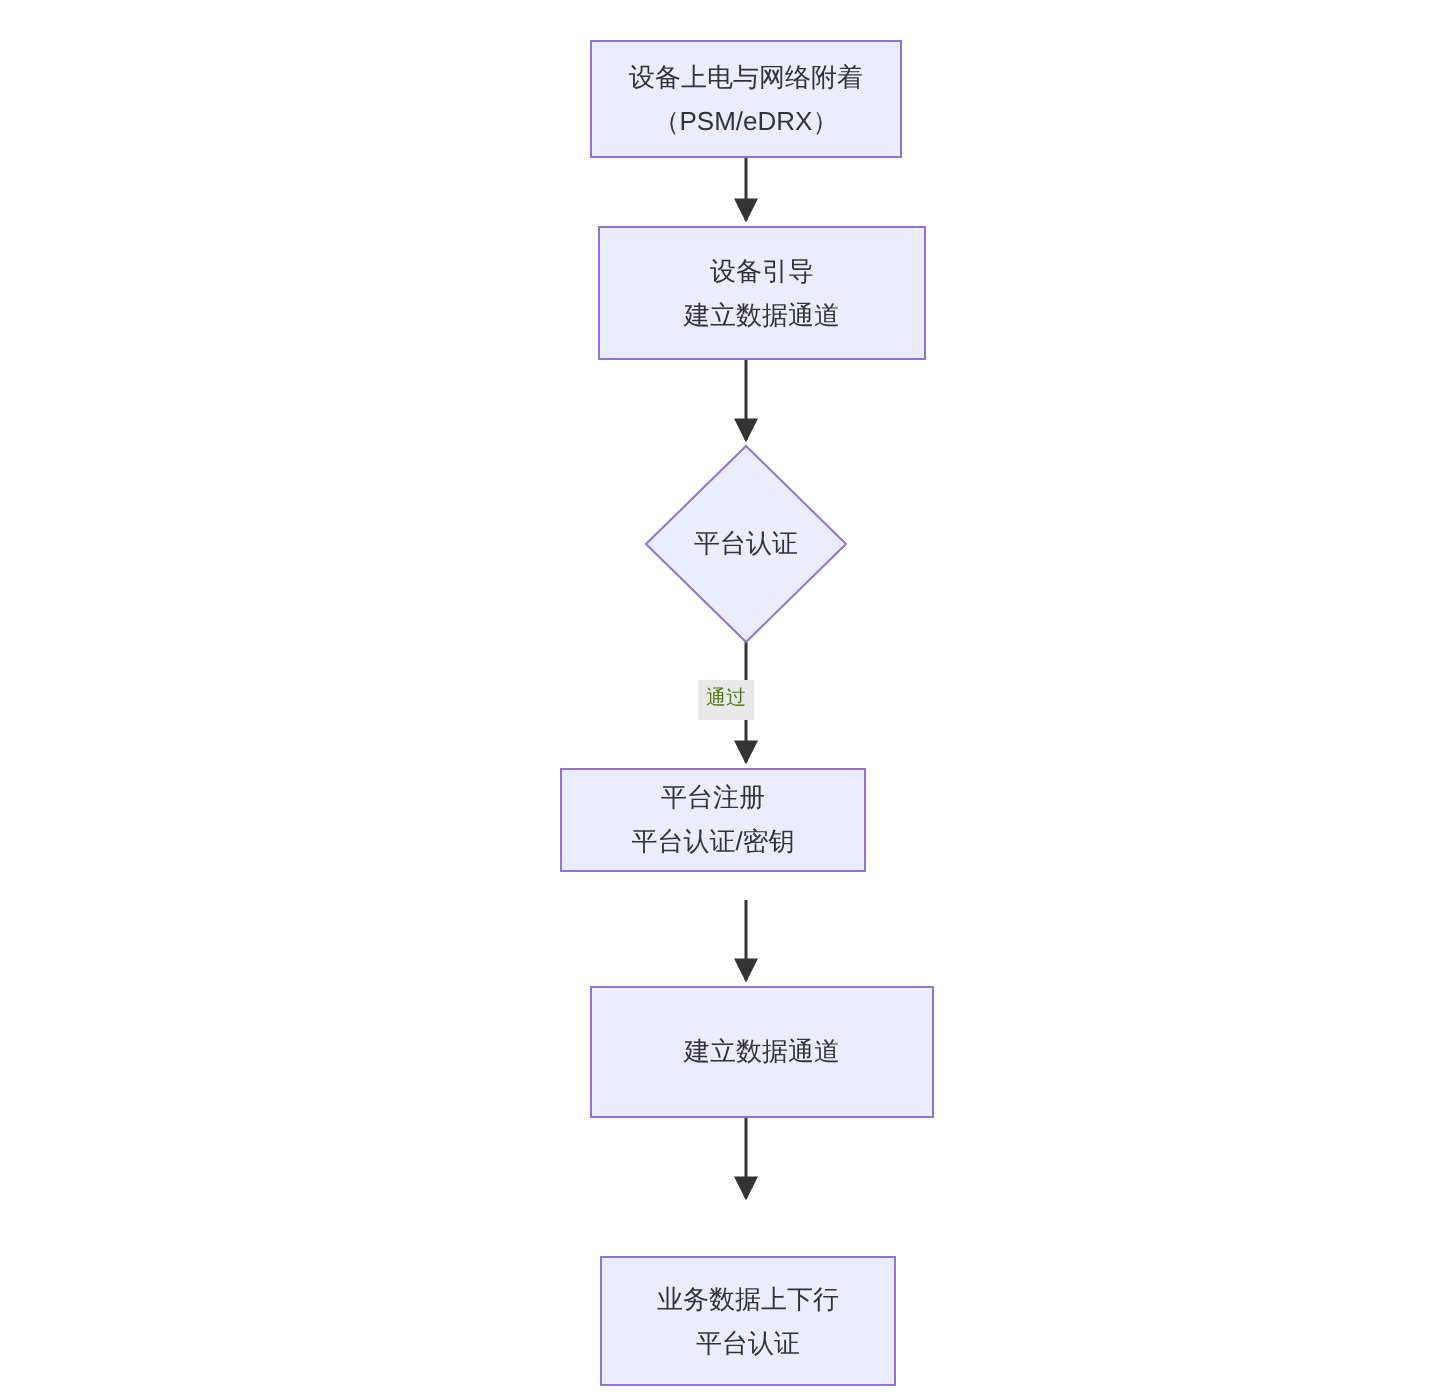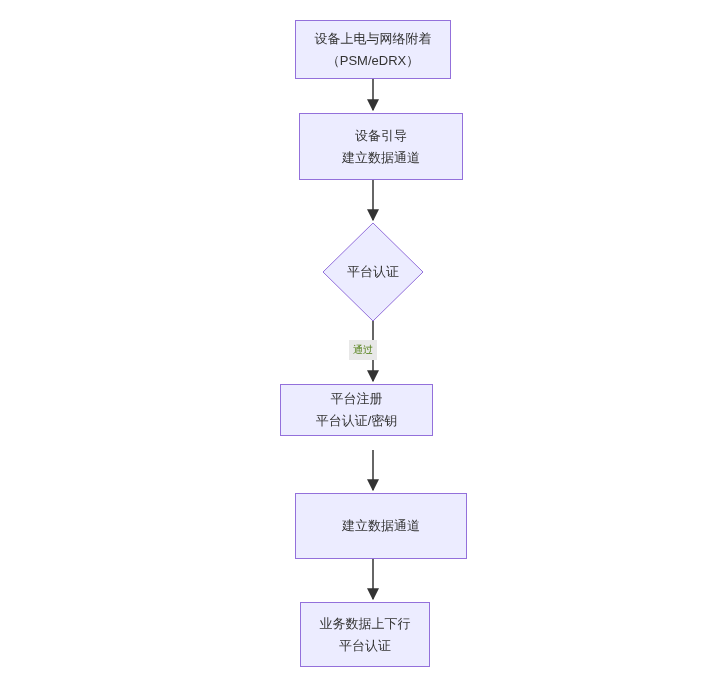--- a/index.html
+++ b/index.html
@@ -86,18 +86,18 @@
 
   <div class="node" style="left:280px; top:384px; width:153px; height:52px;">
     <div>平台注册</div>
     <div>平台认证/密钥</div>
   </div>
 
   <div class="node" style="left:295px; top:493px; width:172px; height:66px;">
     <div>建立数据通道</div>
   </div>
 
-  <div class="node" style="left:300px; top:602px; width:130px; height:65px;">
+  <div class="node" style="left:300px; top:628px; width:148px; height:65px;">
     <div>业务数据上下行</div>
     <div>平台认证</div>
   </div>
 
 </div>
 
 </body></html>

